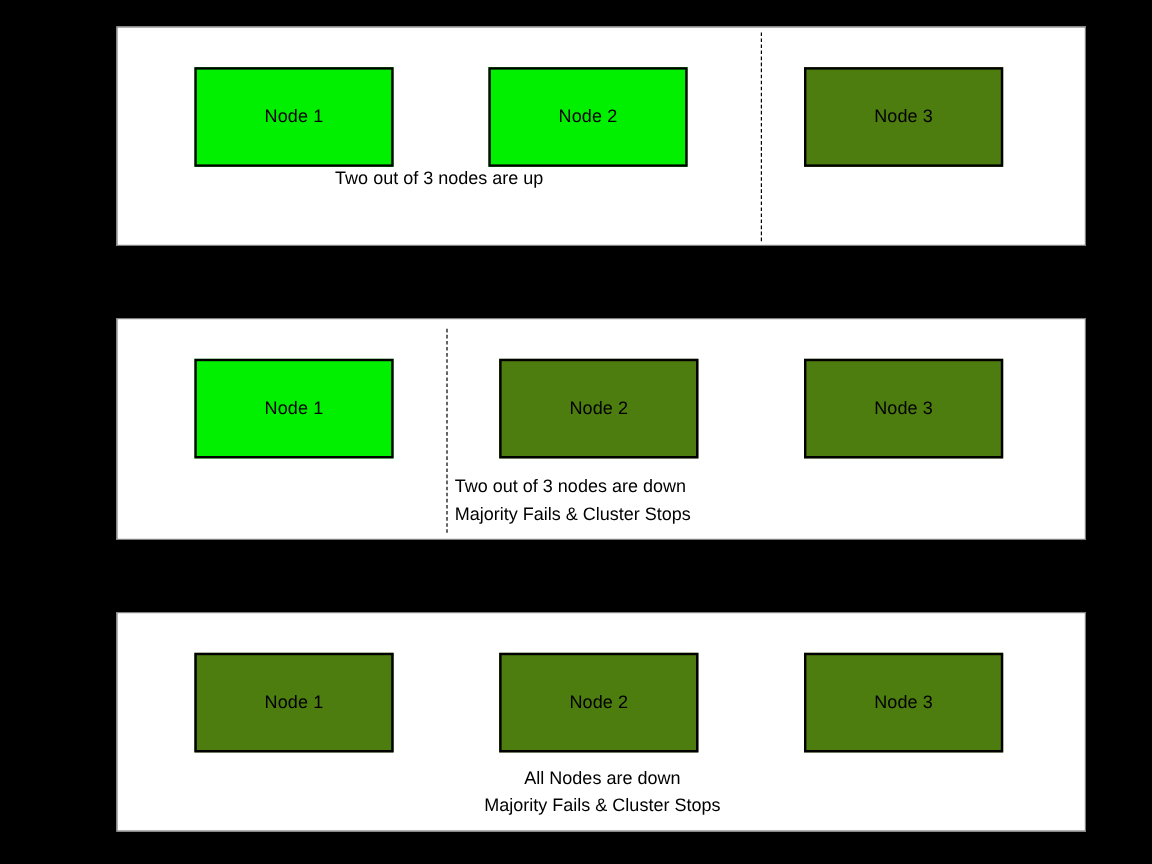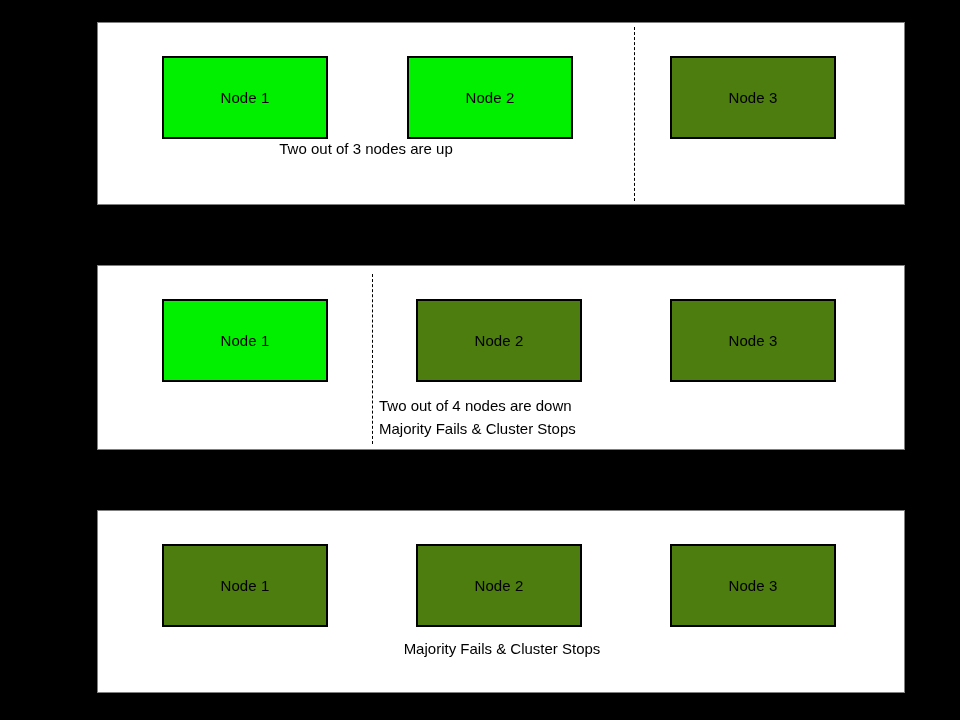--- a/index.html
+++ b/index.html
@@ -137,39 +137,40 @@
       <span class="node-label">Node 2</span>
     </div>
 
     <div class="node down pg-n3">
       <span class="node-label">Node 3</span>
     </div>
 
     <div class="divider" id="divider-2"></div>
 
     <div class="caption" id="caption-2">
-      <div>Two out of 4 nodes are down</div>
+      <div>Two out of 3 nodes are down</div>
       <div>Majority Fails &amp; Cluster Stops</div>
     </div>
 
   </div>
 
   <div class="panel" id="panel-3">
 
     <div class="node down pg-n1">
       <span class="node-label">Node 1</span>
     </div>
 
     <div class="node down pg-n2">
       <span class="node-label">Node 2</span>
     </div>
 
     <div class="node down pg-n3">
       <span class="node-label">Node 3</span>
     </div>
 
     <div class="caption" id="caption-3">
+      <div>All Nodes are down</div>
       <div>Majority Fails &amp; Cluster Stops</div>
     </div>
 
   </div>
 
 </div>
 
 </body></html>

